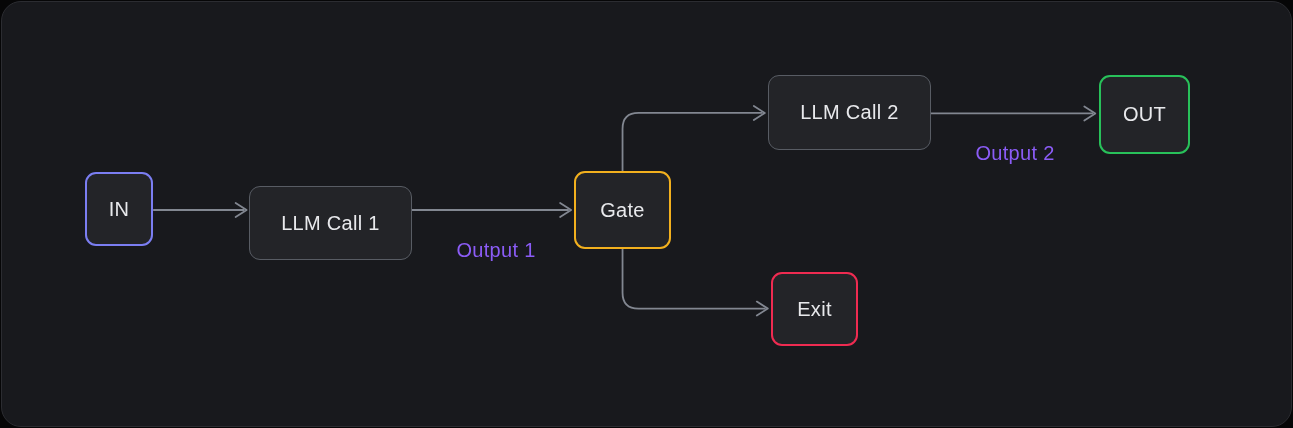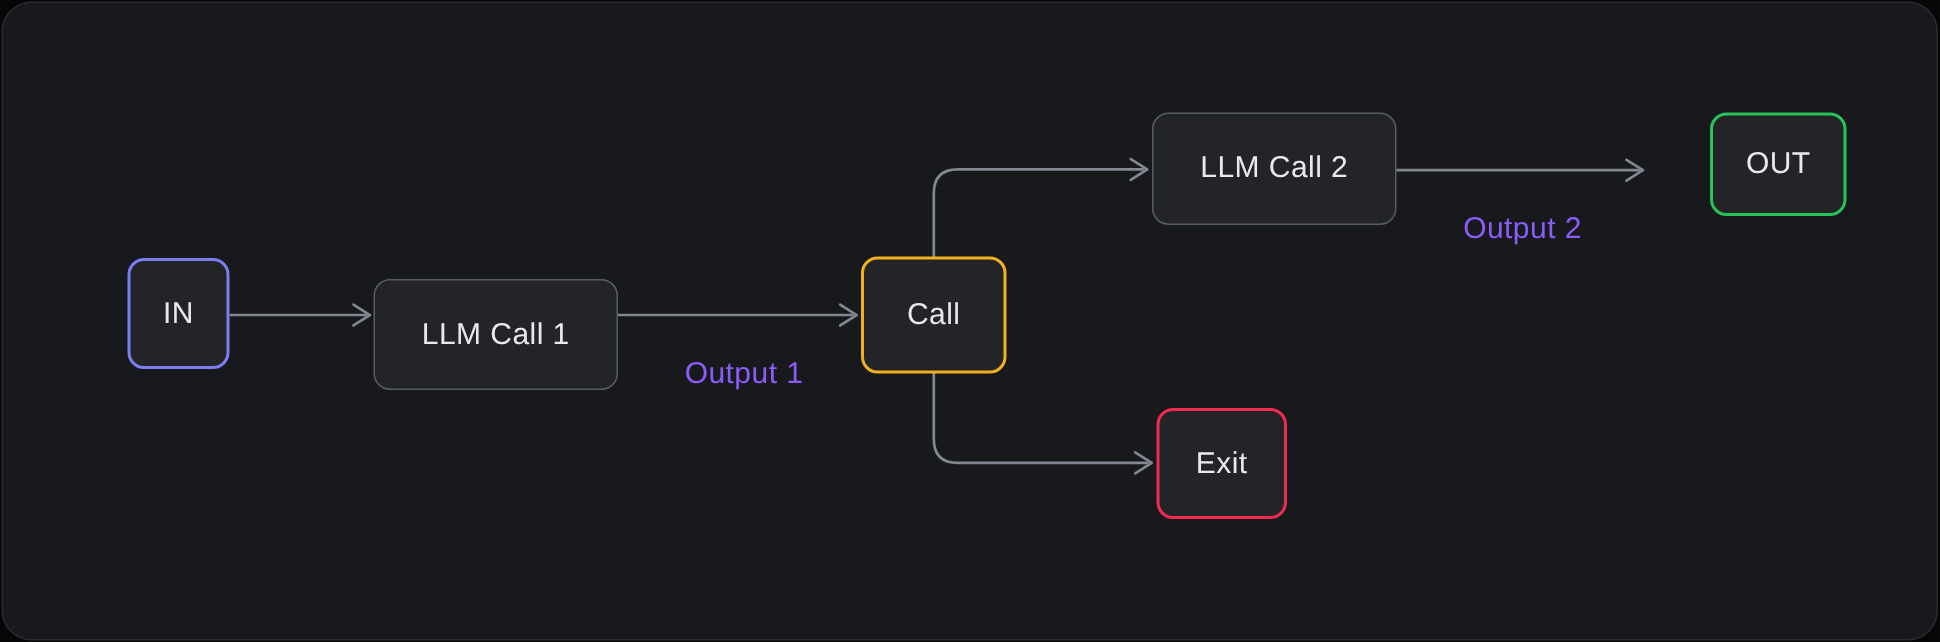--- a/index.html
+++ b/index.html
@@ -81,26 +81,26 @@
         <path d="M 1084 105 L 1095 112 L 1084 119" class="edge-line"></path>
       </svg>
     <div id="node-layer">
         <div class="node input" style="left: 83px; top: 170px; width: 68px; height: 74px; border-color: rgb(123, 126, 242);">
           <span class="node-label">IN</span>
         </div>
         <div class="node process" style="left: 247px; top: 171px; width: 163px; height: 74px; border-color: rgb(88, 92, 100); margin-top: 13px;">
           <span class="node-label">LLM Call 1</span>
         </div>
         <div class="node gate" style="left: 572px; top: 169px; width: 97px; height: 78px; border-color: rgb(242, 176, 30);">
-          <span class="node-label">Call</span>
+          <span class="node-label">Gate</span>
         </div>
         <div class="node process" style="left: 766px; top: 73px; width: 163px; height: 75px; border-color: rgb(88, 92, 100);">
           <span class="node-label">LLM Call 2</span>
         </div>
-        <div class="node output" style="left: 1138px; top: 73px; width: 91px; height: 69px; border-color: rgb(40, 193, 90);">
+        <div class="node output" style="left: 1097px; top: 73px; width: 91px; height: 79px; border-color: rgb(40, 193, 90);">
           <span class="node-label">OUT</span>
         </div>
         <div class="node exit" style="left: 769px; top: 270px; width: 87px; height: 74px; border-color: rgb(239, 43, 81);">
           <span class="node-label">Exit</span>
         </div>
       </div>
     <div id="label-layer">
         <div class="edge-label" style="left: 494px; top: 248px;">Output 1</div>
         <div class="edge-label" style="left: 1013px; top: 151px;">Output 2</div>
       </div>

